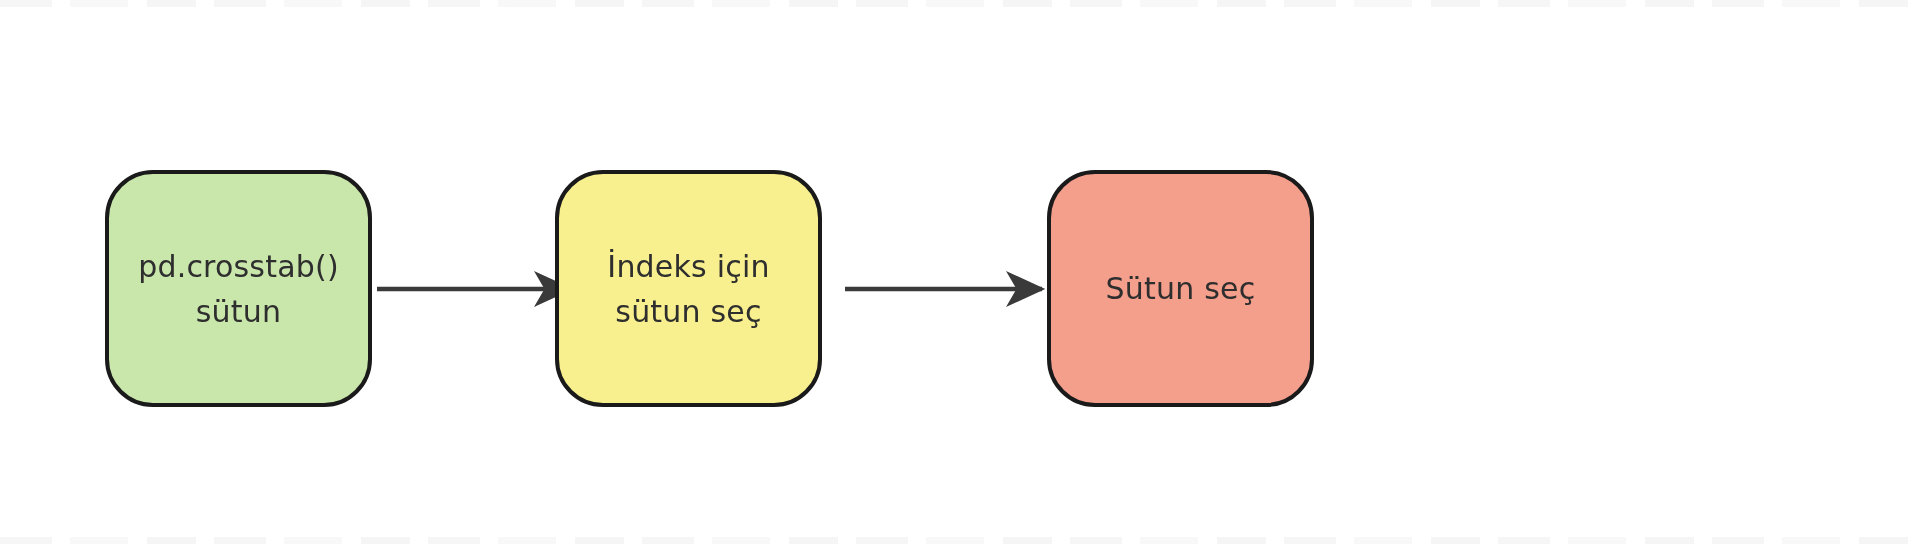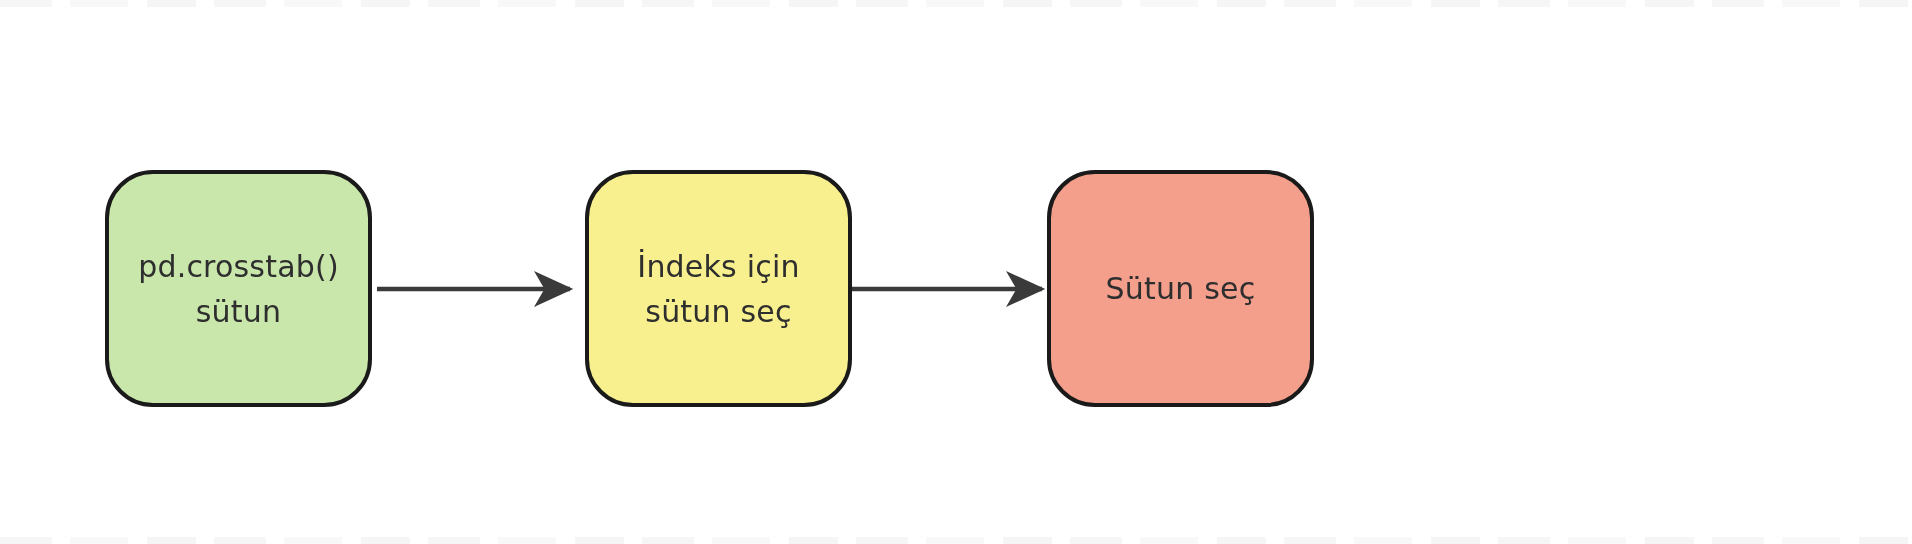--- a/index.html
+++ b/index.html
@@ -53,21 +53,21 @@
     display: block;
     font-size: 30px;
     line-height: 45px;
     color: #2e2e2e;
     letter-spacing: 0.2px;
     white-space: nowrap;
   }
   .flow-node .line:empty { display: none; }
 
   #node-1 { left: 105px; }
-  #node-2 { left: 585px; }
+  #node-2 { left: 555px; }
   #node-3 { left: 1047px; }
 
   .arrow-layer {
     position: absolute;
     top: 0;
     left: 0;
     width: 1912px;
     height: 544px;
     pointer-events: none;
   }

